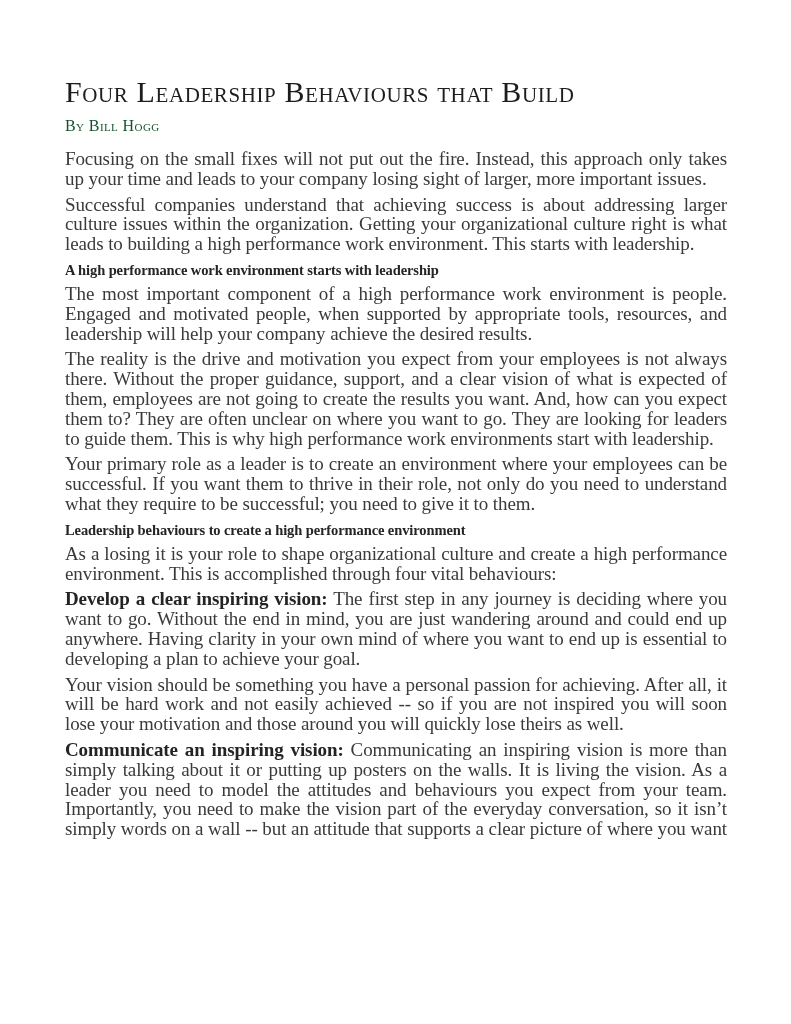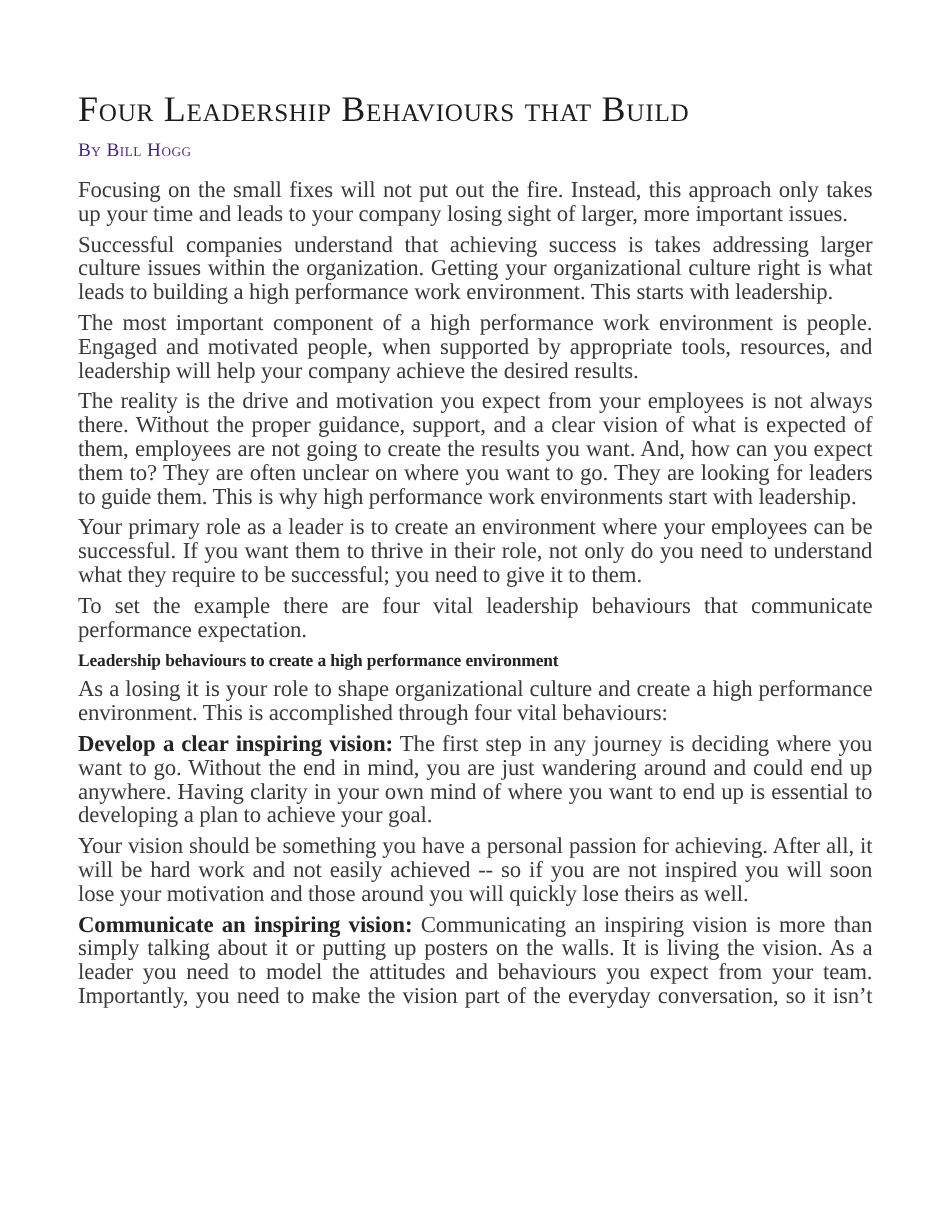--- a/index.html
+++ b/index.html
@@ -22,21 +22,21 @@
     color: #1d1d1d;
     font-variant: small-caps;
     font-size: 30px;
     line-height: 36px;
     letter-spacing: 0.6px;
     white-space: nowrap;
   }
   .byline {
     font-variant: small-caps;
     font-size: 16px;
-    color: #4c1d95;
+    color: #14532d;
     margin-top: 7px;
     margin-bottom: 14px;
     letter-spacing: 0.4px;
   }
   .para {
     font-size: 19px;
     line-height: 19.8px;
     letter-spacing: -0.1px;
     color: #3a3a3a;
     text-align: justify;
@@ -111,25 +111,25 @@
 
 <div class="page">
 
   <div class="content">
     <div>
       <div class="title-line">Four Leadership Behaviours that Build</div>
     </div>
     <div class="byline">By Bill Hogg</div>
 
     <p class="para">Focusing on the small fixes will not put out the fire. Instead, this approach only takes up your time and leads to your company losing sight of larger, more important issues.</p>
-    <p class="para">Successful companies understand that achieving success is takes addressing larger culture issues within the organization. Getting your organizational culture right is what leads to building a high performance work environment. This starts with leadership.</p>
+    <p class="para">Successful companies understand that achieving success is about addressing larger culture issues within the organization. Getting your organizational culture right is what leads to building a high performance work environment. This starts with leadership.</p>
+    <p class="bh">A high performance work environment starts with leadership</p>
     <p class="para">The most important component of a high performance work environment is people. Engaged and motivated people, when supported by appropriate tools, resources, and leadership will help your company achieve the desired results.</p>
     <p class="para">The reality is the drive and motivation you expect from your employees is not always there. Without the proper guidance, support, and a clear vision of what is expected of them, employees are not going to create the results you want. And, how can you expect them to? They are often unclear on where you want to go. They are looking for leaders to guide them. This is why high performance work environments start with leadership.</p>
     <p class="para">Your primary role as a leader is to create an environment where your employees can be successful. If you want them to thrive in their role, not only do you need to understand what they require to be successful; you need to give it to them.</p>
-    <p class="para">To set the example there are four vital leadership behaviours that communicate performance expectation.</p>
     <p class="bh">Leadership behaviours to create a high performance environment</p>
     <p class="para">As a losing it is your role to shape organizational culture and create a high performance environment. This is accomplished through four vital behaviours:</p>
     <p class="para"><span class="lead">Develop a clear inspiring vision:</span><span> The first step in any journey is deciding where you want to go. Without the end in mind, you are just wandering around and could end up anywhere. Having clarity in your own mind of where you want to end up is essential to developing a plan to achieve your goal.</span></p>
     <p class="para">Your vision should be something you have a personal passion for achieving. After all, it will be hard work and not easily achieved -- so if you are not inspired you will soon lose your motivation and those around you will quickly lose theirs as well.</p>
     <p class="para"><span class="lead">Communicate an inspiring vision:</span><span> Communicating an inspiring vision is more than simply talking about it or putting up posters on the walls. It is living the vision. As a leader you need to model the attitudes and behaviours you expect from your team. Importantly, you need to make the vision part of the everyday conversation, so it isn’t simply words on a wall -- but an attitude that supports a clear picture of where you want the organization to go.</span></p>
   </div>
 
   <div class="rule"></div>
 
   <div class="footer">

